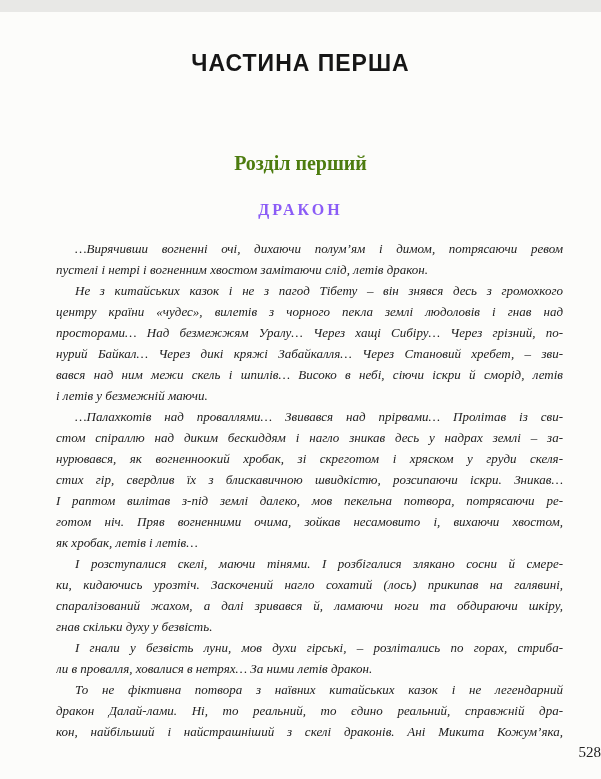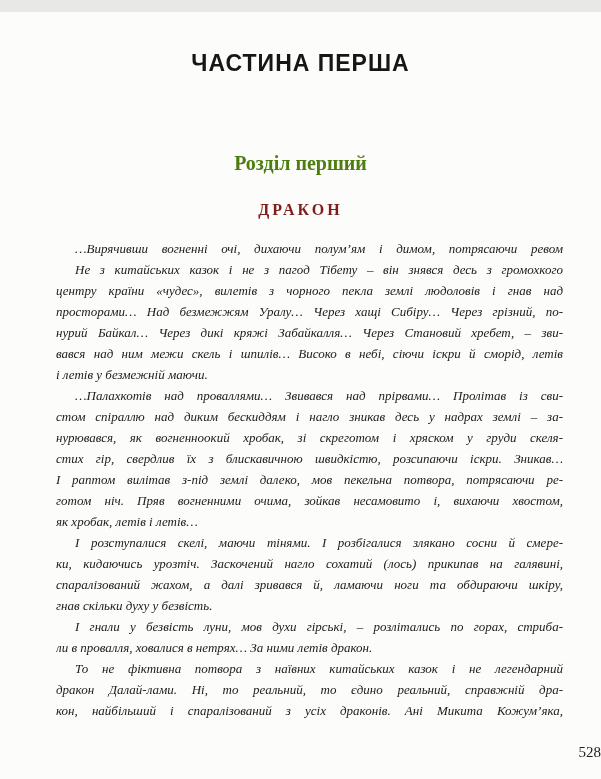--- a/index.html
+++ b/index.html
@@ -32,21 +32,21 @@
     color: #4d7c0f;
   }
   .section-title {
     position: absolute;
     top: 189px; left: 0; right: 0;
     text-align: center;
     font-family: "Liberation Serif", serif;
     font-weight: 700;
     font-size: 16px;
     letter-spacing: 3px;
-    color: #7f1d1d;
+    color: #8b5cf6;
   }
   .body-text {
     position: absolute;
     top: 226px;
     left: 56px;
     right: 38px;
     font-family: "Liberation Serif", serif;
     font-size: 13px;
     color: #202020;
     font-style: italic;
@@ -76,20 +76,21 @@
 <div class="page">
 
   <div class="part-title">ЧАСТИНА ПЕРША</div>
 
   <div class="chapter-title">Розділ перший</div>
 
   <div class="section-title">ДРАКОН</div>
 
   <div class="body-text">
     <div class="ln ind">…Вирячивши вогненні очі, дихаючи полум’ям і димом, потрясаючи ревом</div>
+    <div class="ln end">пустелі і нетрі і вогненним хвостом замітаючи слід, летів дракон.</div>
     <div class="ln ind">Не з китайських казок і не з пагод Тібету – він знявся десь з громохкого</div>
     <div class="ln">центру країни «чудес», вилетів з чорного пекла землі людоловів і гнав над</div>
     <div class="ln">просторами… Над безмежжям Уралу… Через хащі Сибіру… Через грізний, по-</div>
     <div class="ln">нурий Байкал… Через дикі кряжі Забайкалля… Через Становий хребет, – зви-</div>
     <div class="ln">вався над ним межи скель і шпилів… Високо в небі, сіючи іскри й сморід, летів</div>
     <div class="ln end">і летів у безмежній маючи.</div>
     <div class="ln ind">…Палахкотів над проваллями… Звивався над прірвами… Пролітав із сви-</div>
     <div class="ln">стом спіраллю над диким бескиддям і нагло зникав десь у надрах землі – за-</div>
     <div class="ln">нурювався, як вогненноокий хробак, зі скреготом і хряском у груди скеля-</div>
     <div class="ln">стих гір, свердлив їх з блискавичною швидкістю, розсипаючи іскри. Зникав…</div>
@@ -97,18 +98,18 @@
     <div class="ln">готом ніч. Пряв вогненними очима, зойкав несамовито і, вихаючи хвостом,</div>
     <div class="ln end">як хробак, летів і летів…</div>
     <div class="ln ind">І розступалися скелі, маючи тінями. І розбігалися злякано сосни й смере-</div>
     <div class="ln">ки, кидаючись урозтіч. Заскочений нагло сохатий (лось) прикипав на галявині,</div>
     <div class="ln">спаралізований жахом, а далі зривався й, ламаючи ноги та обдираючи шкіру,</div>
     <div class="ln end">гнав скільки духу у безвість.</div>
     <div class="ln ind">І гнали у безвість луни, мов духи гірські, – розлітались по горах, стриба-</div>
     <div class="ln end">ли в провалля, ховалися в нетрях… За ними летів дракон.</div>
     <div class="ln ind">То не фіктивна потвора з наївних китайських казок і не легендарний</div>
     <div class="ln">дракон Далай-лами. Ні, то реальний, то єдино реальний, справжній дра-</div>
-    <div class="ln">кон, найбільший і спаралізований з усіх драконів. Ані Микита Кожум’яка,</div>
+    <div class="ln">кон, найбільший і найстрашніший з скелі драконів. Ані Микита Кожум’яка,</div>
   </div>
 
   <div class="page-number">528</div>
 
 </div>
 
 </body></html>

